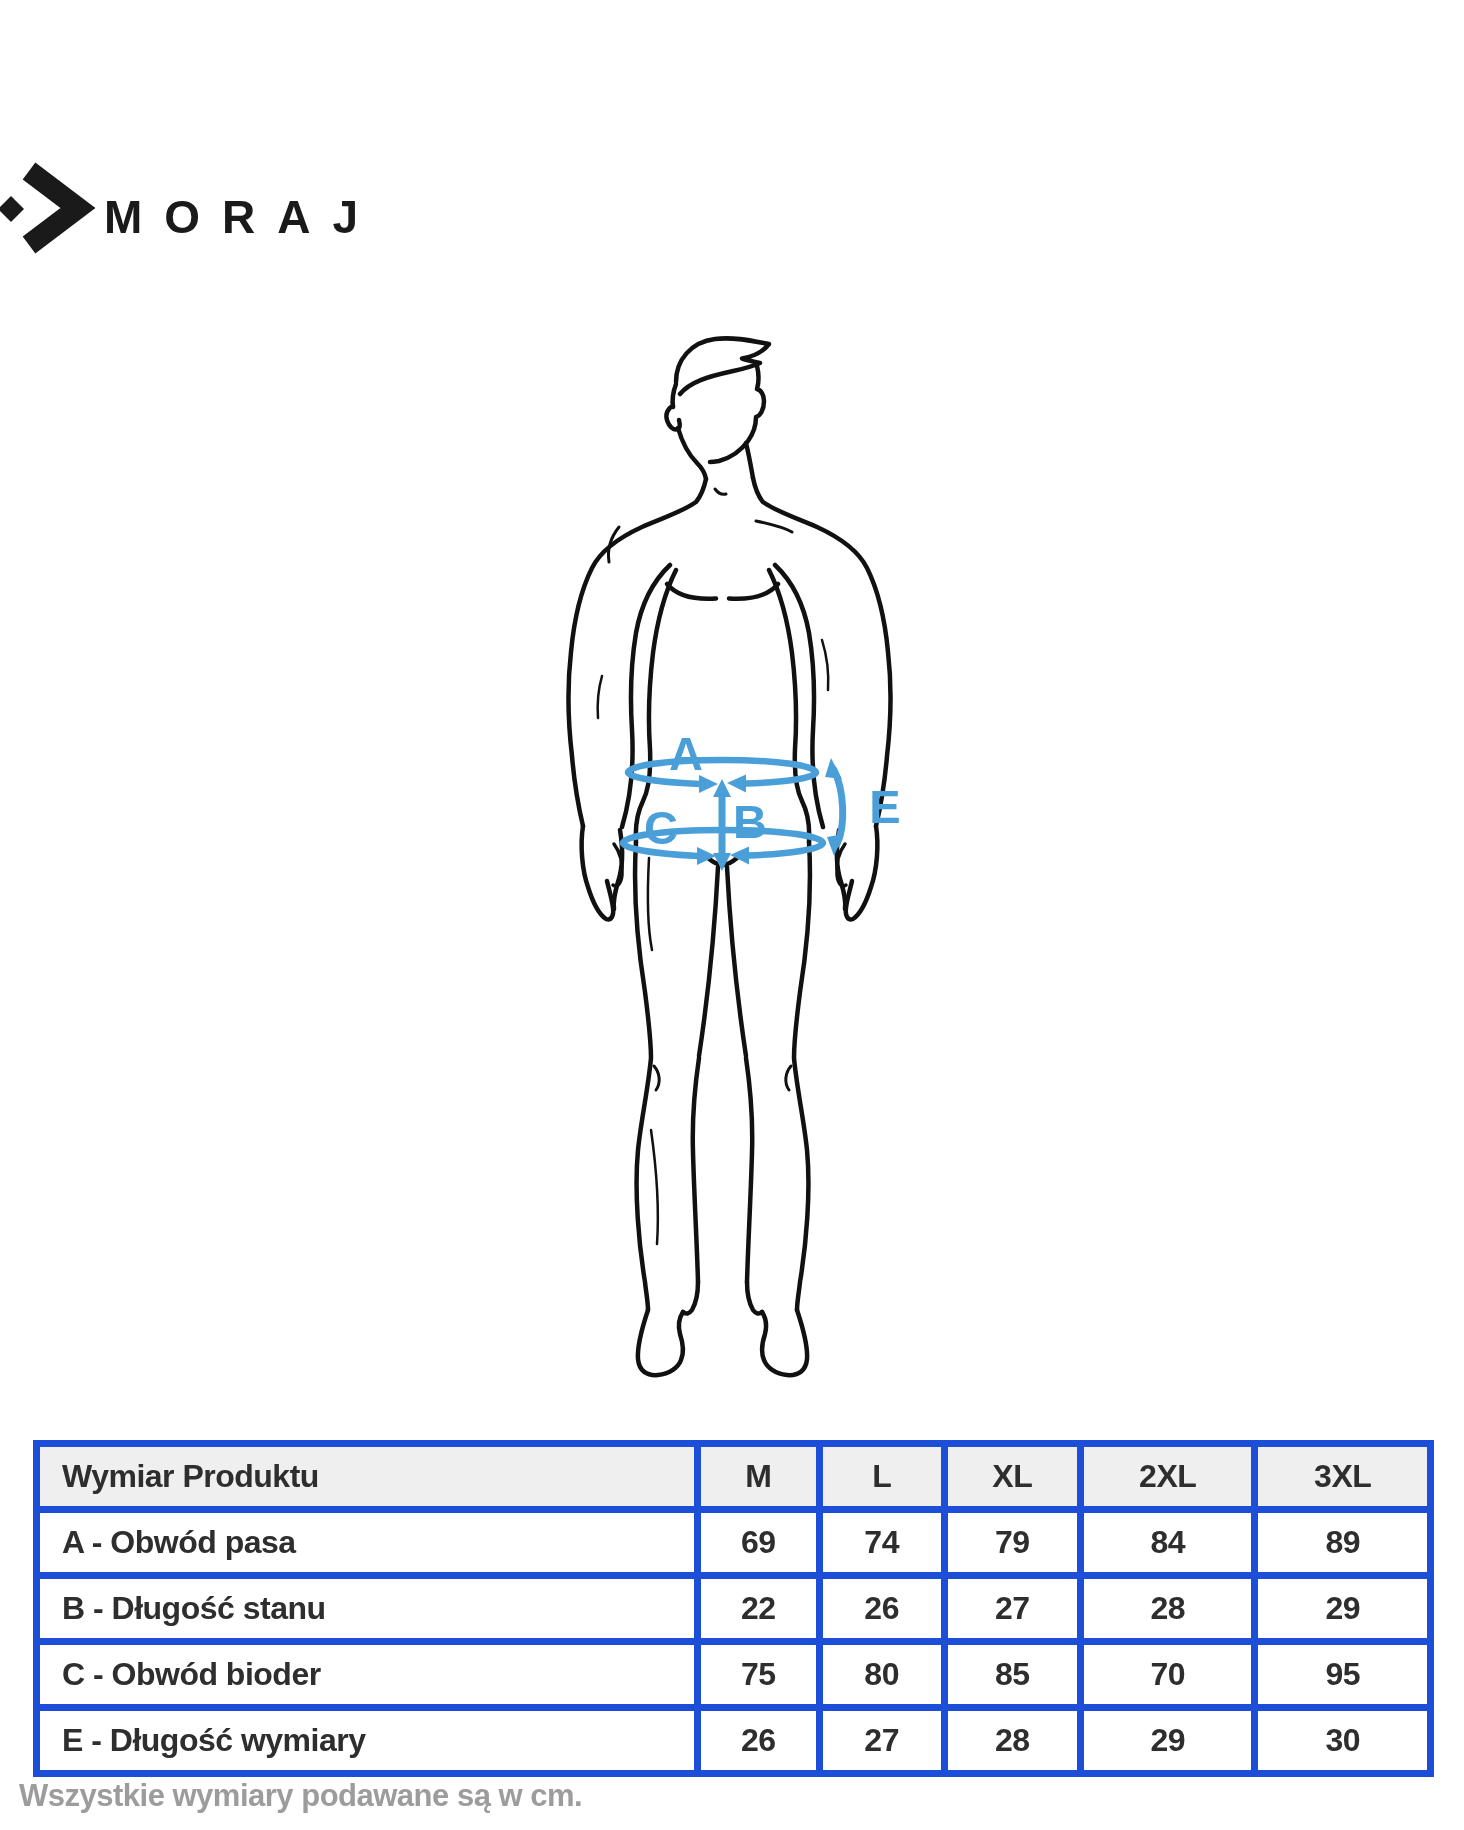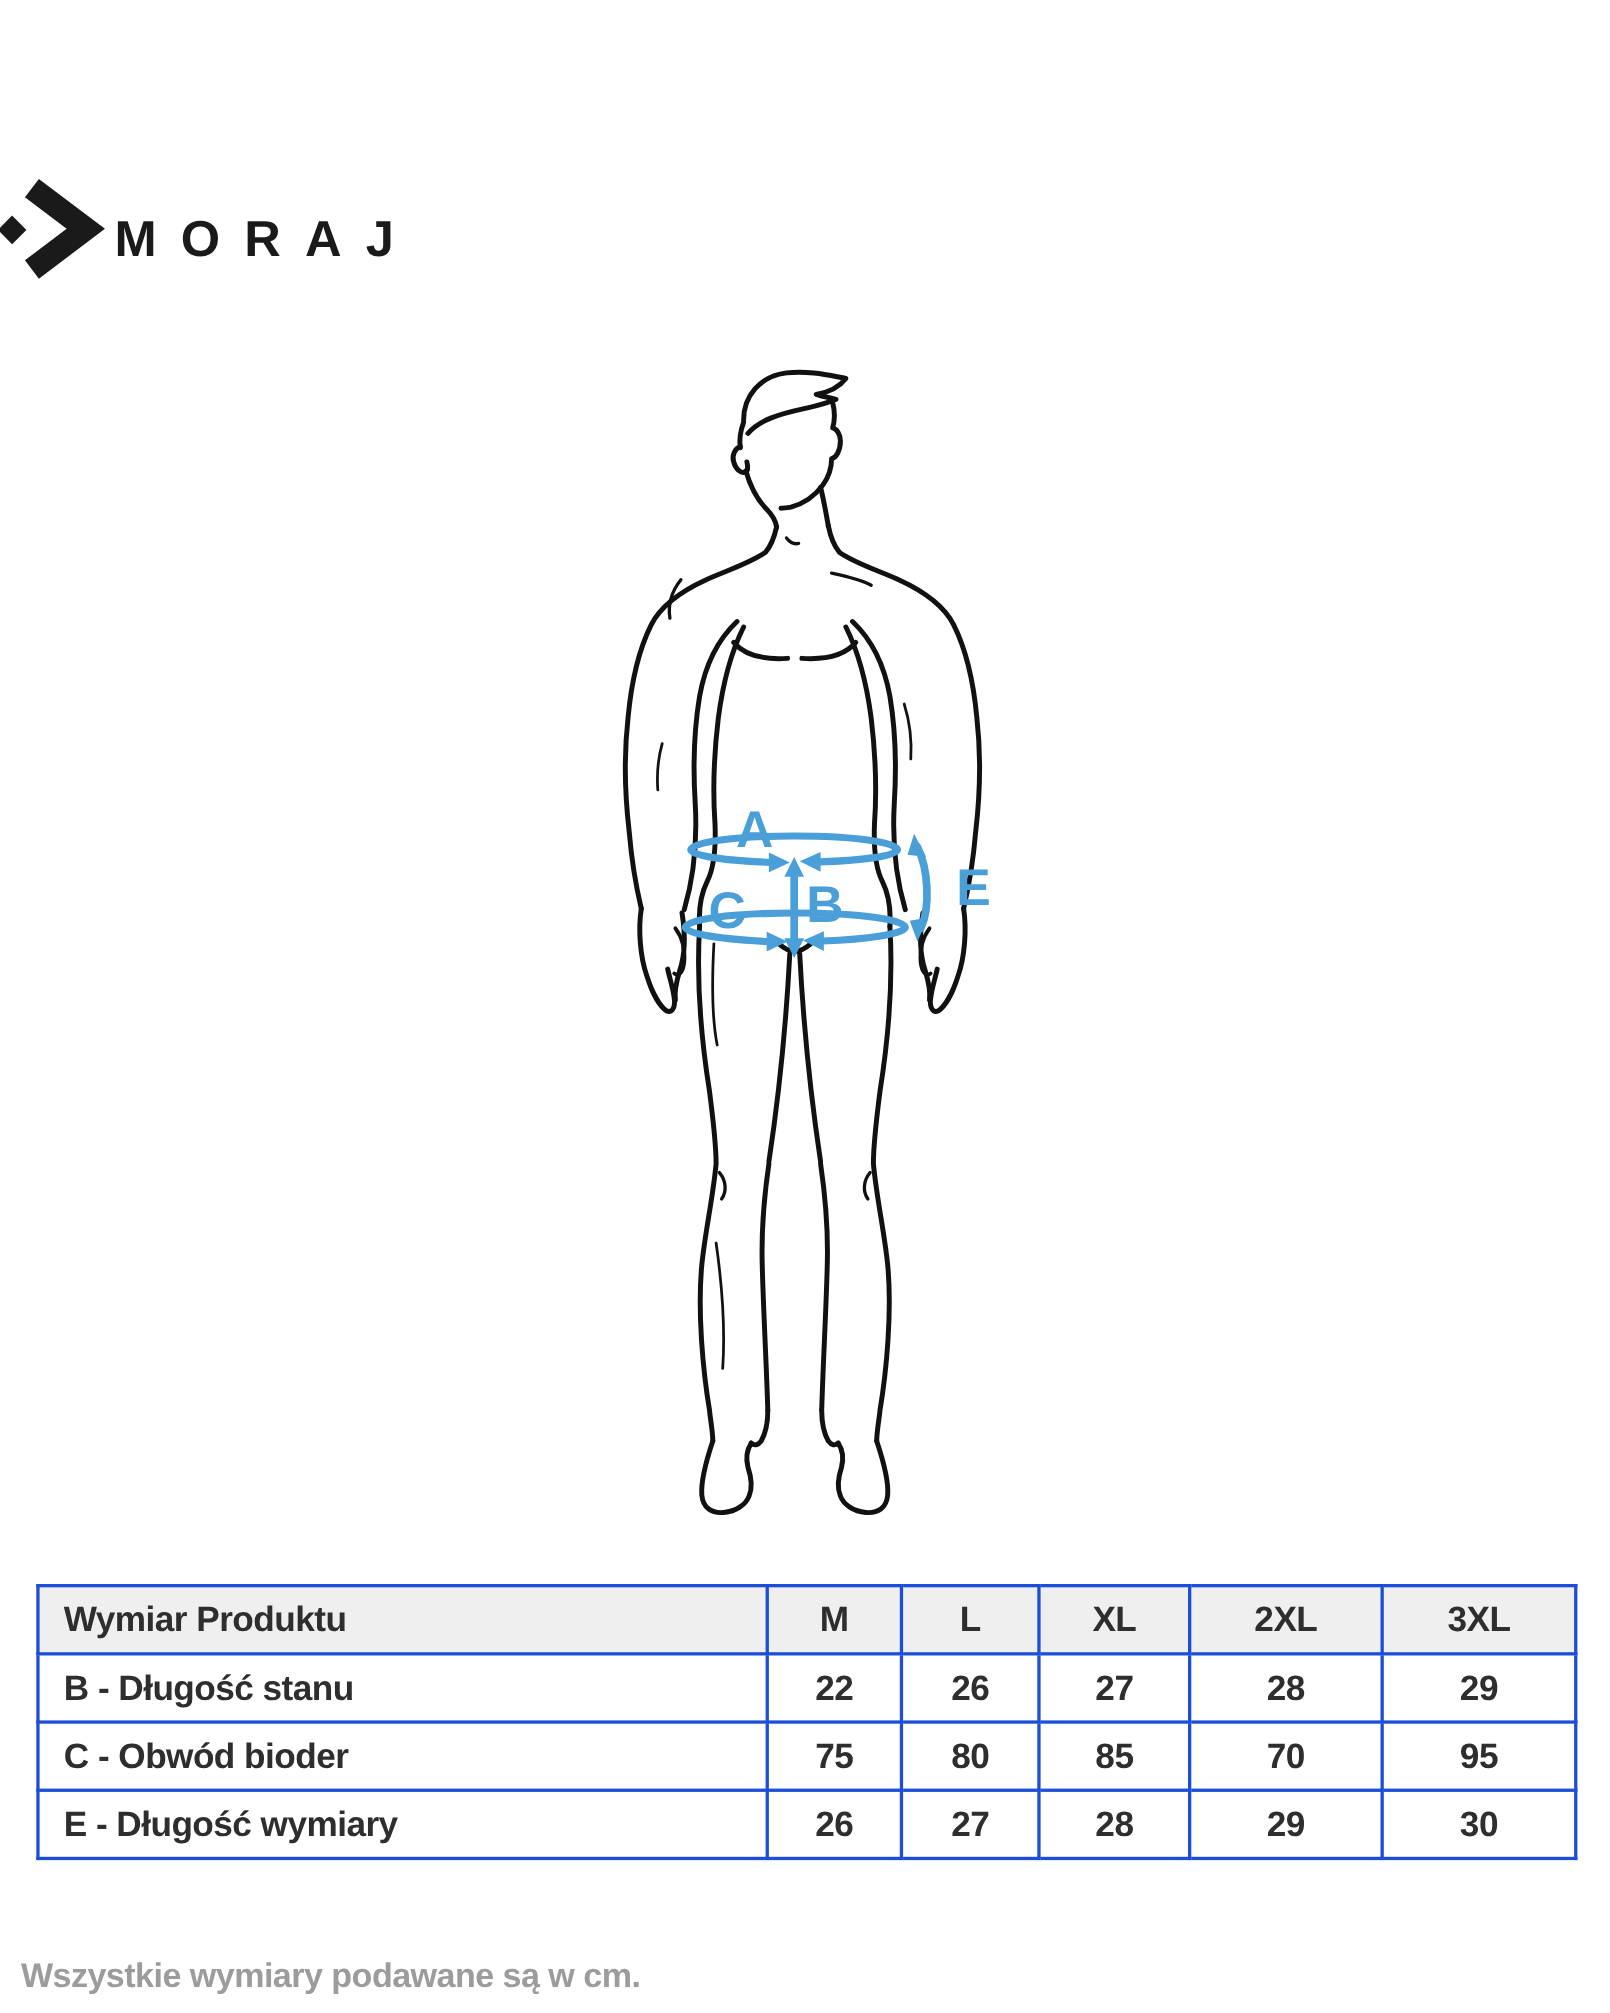--- a/index.html
+++ b/index.html
@@ -12,21 +12,21 @@
   .brand-name{margin-top:14px;font-size:46px;font-weight:bold;color:#1a1a1a;
     letter-spacing:22px;padding-left:22px;line-height:1;}
 
   
   .figure-wrap{position:absolute;left:430px;top:330px;width:600px;height:1060px;}
   .figure-wrap svg{overflow:visible;display:block;}
   .measure-label{font-family:"Liberation Sans","DejaVu Sans",sans-serif;font-weight:bold;font-size:47px;}
 
   
   .size-table{position:absolute;left:33px;top:1440px;width:1401px;border-collapse:collapse;table-layout:fixed;}
-  .size-table th,.size-table td{border:3px solid #1d4ed8;font-weight:bold;color:#2e2e2e;
+  .size-table th,.size-table td{border:7px solid #1d4ed8;font-weight:bold;color:#2e2e2e;
     font-size:32px;letter-spacing:-0.5px;height:59px;padding:0;}
   .size-table thead th{background:#efefef;}
   .size-table tbody td{background:#ffffff;}
   .size-table .lbl{text-align:left;padding-left:22px;}
   .size-table .val{text-align:center;}
 
   
   .footer-note{position:absolute;left:19px;top:1778px;font-size:31px;font-weight:bold;
     color:#9c9c9c;letter-spacing:-0.5px;}
 </style>
@@ -174,20 +174,28 @@
         <th class="lbl">Wymiar Produktu</th>
         <th class="val">M</th>
         <th class="val">L</th>
         <th class="val">XL</th>
         <th class="val">2XL</th>
         <th class="val">3XL</th>
       </tr>
     </thead>
     <tbody>
       <tr>
+        <td class="lbl">A - Obwód pasa</td>
+        <td class="val">69</td>
+        <td class="val">74</td>
+        <td class="val">79</td>
+        <td class="val">84</td>
+        <td class="val">89</td>
+      </tr>
+      <tr>
         <td class="lbl">B - Długość stanu</td>
         <td class="val">22</td>
         <td class="val">26</td>
         <td class="val">27</td>
         <td class="val">28</td>
         <td class="val">29</td>
       </tr>
       <tr>
         <td class="lbl">C - Obwód bioder</td>
         <td class="val">75</td>

